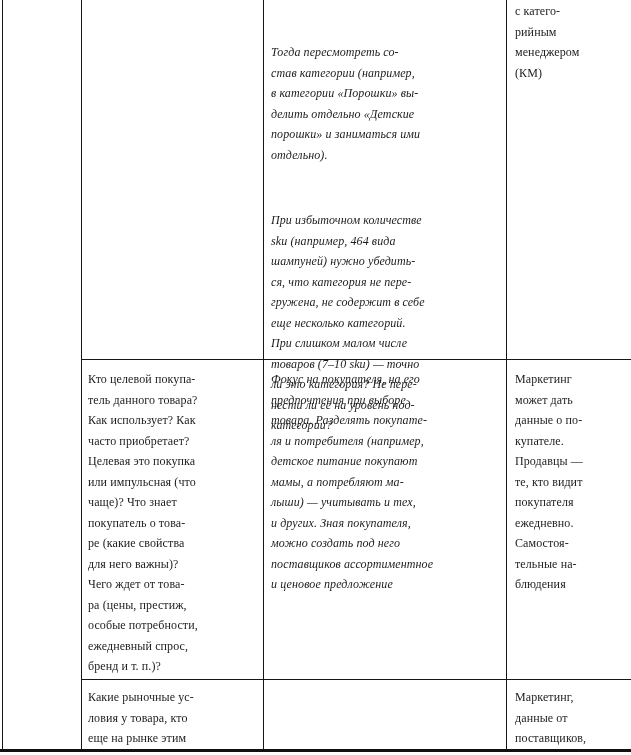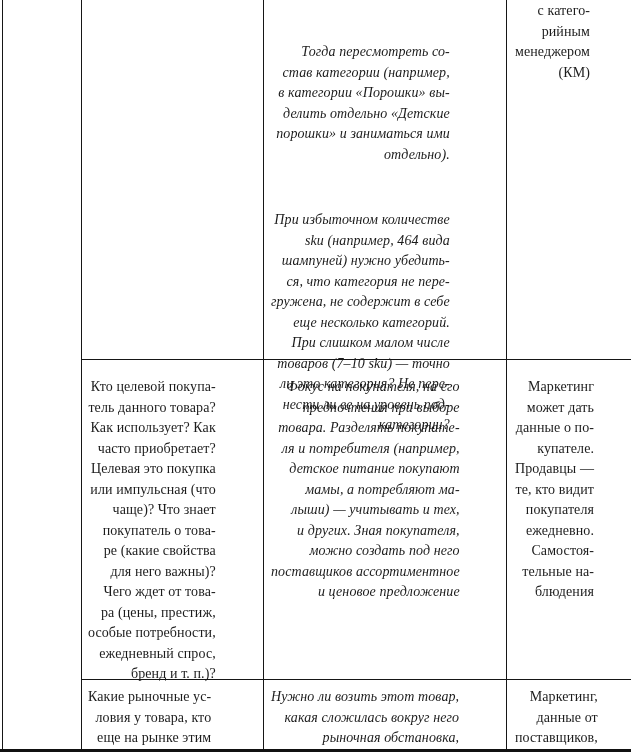--- a/index.html
+++ b/index.html
@@ -33,36 +33,35 @@
   .bottom-rule {
     position: absolute;
     left: 0;
     top: 749px;
     width: 631px;
     height: 2.6px;
     background: #111111;
   }
   .cell {
     position: absolute;
-    font-size: 14px;
+    font-size: 12px;
     line-height: 20.5px;
     white-space: pre;
     letter-spacing: 0.1px;
-    text-align: right;
   }
   .para + .para {
     margin-top: 4px;
   }
   
   .c2 { left: 88px;  }
   .c3 { left: 271px; font-style: italic; }
   .c4 { left: 515px; }
   
   .r1 { top: 1px;   }
-  .r2 { top: 369px; margin-top: 8px; }
+  .r2 { top: 369px; }
   .r3 { top: 687px; }
 </style>
 </head>
 <body>
 
 <div id="page">
 
   <div class="vline" style="left:2px"></div>
   <div class="vline" style="left:81px"></div>
   <div class="vline" style="left:263px"></div>
@@ -129,20 +128,17 @@
 может дать
 данные о по-
 купателе.
 Продавцы —
 те, кто видит
 покупателя
 ежедневно.
 Самостоя-
 тельные на-
 блюдения</div>
-  <div class="cell c3 r3">Нужно ли возить этот товар,
-какая сложилась вокруг него
-рыночная обстановка,</div>
   <div class="cell c4 r3">Маркетинг,
 данные от
 поставщиков,</div>
 
 </div>
 
 </body></html>

